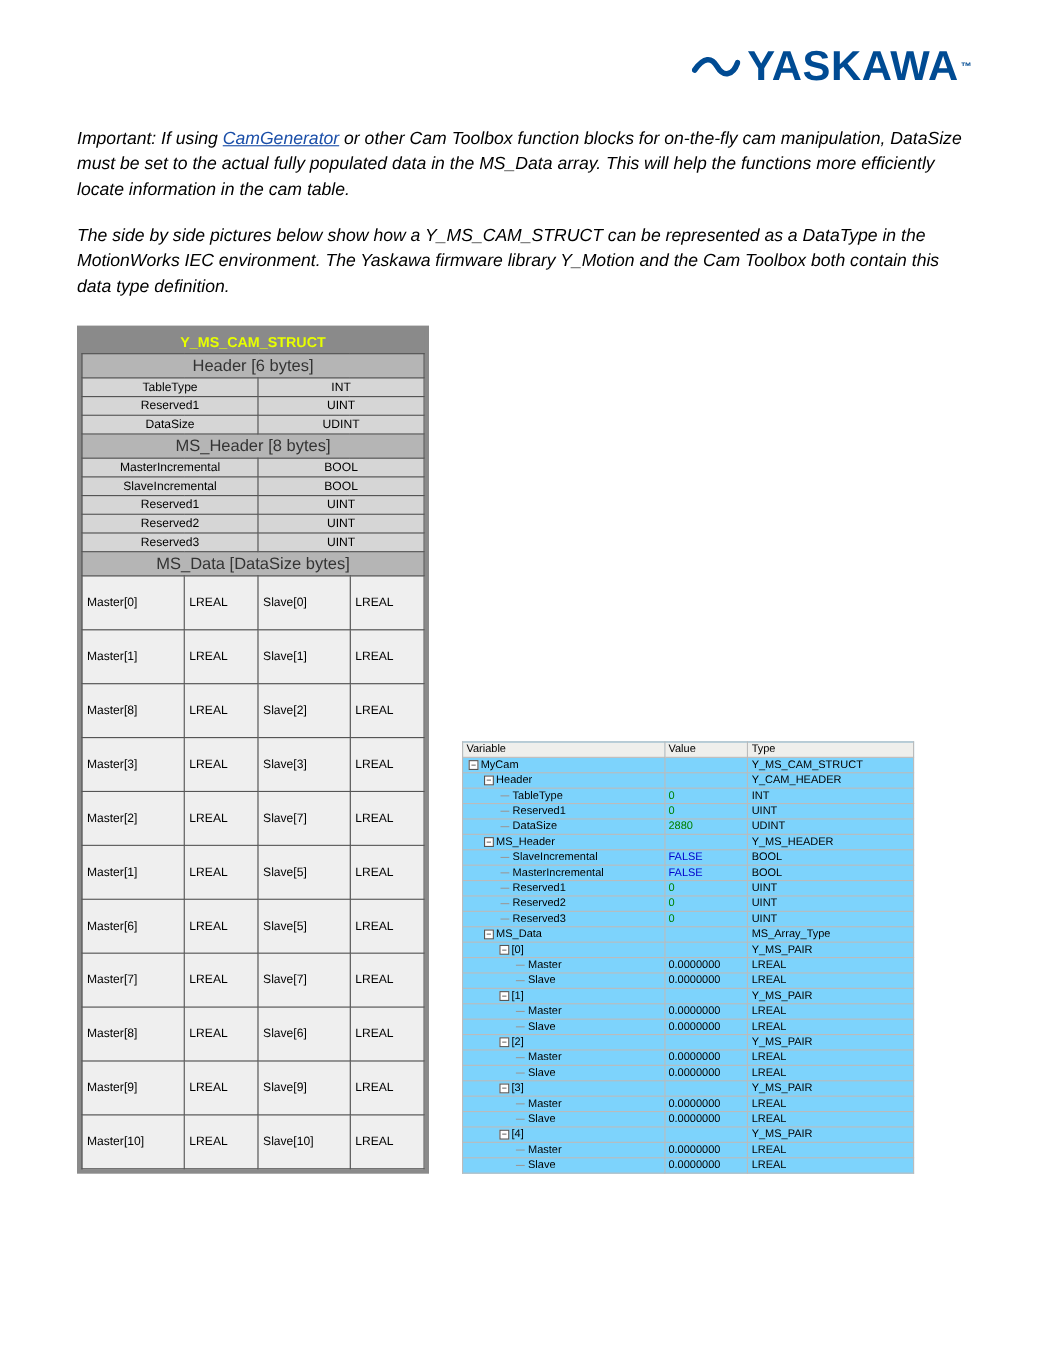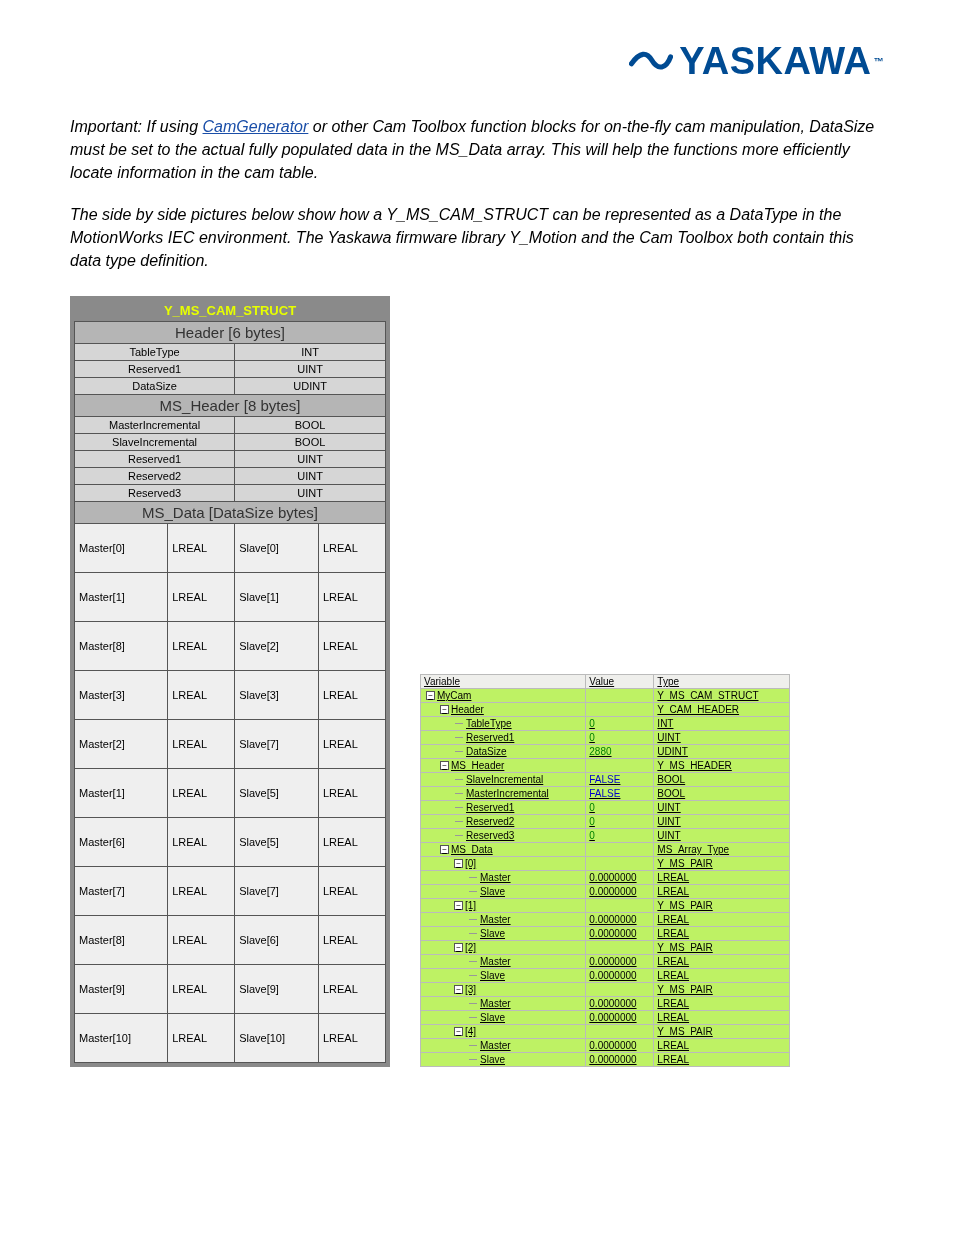--- a/index.html
+++ b/index.html
@@ -68,25 +68,24 @@
     font-size: 15px;
   }
   .ms-grid td {
     background: #efefef;
     text-align: left;
     padding: 18px 4px;
   }
   .ms-grid td.t { background: #efefef; }
   
   .watch {
-    width: 370px;
+    width: 411px;
     border-collapse: collapse;
     font-size: 10px;
-    background: #bef264;
-    text-decoration: underline;
+    background: #7dd3fc;
   }
   .watch th, .watch td {
     border: 1px solid #bbb;
     padding: 1px 3px;
     text-align: left;
     white-space: nowrap;
   }
   .watch th { background: #efefec; font-weight: normal; }
   .watch .tree-cell { display: flex; align-items: center; gap: 2px; }
   .watch .box {

